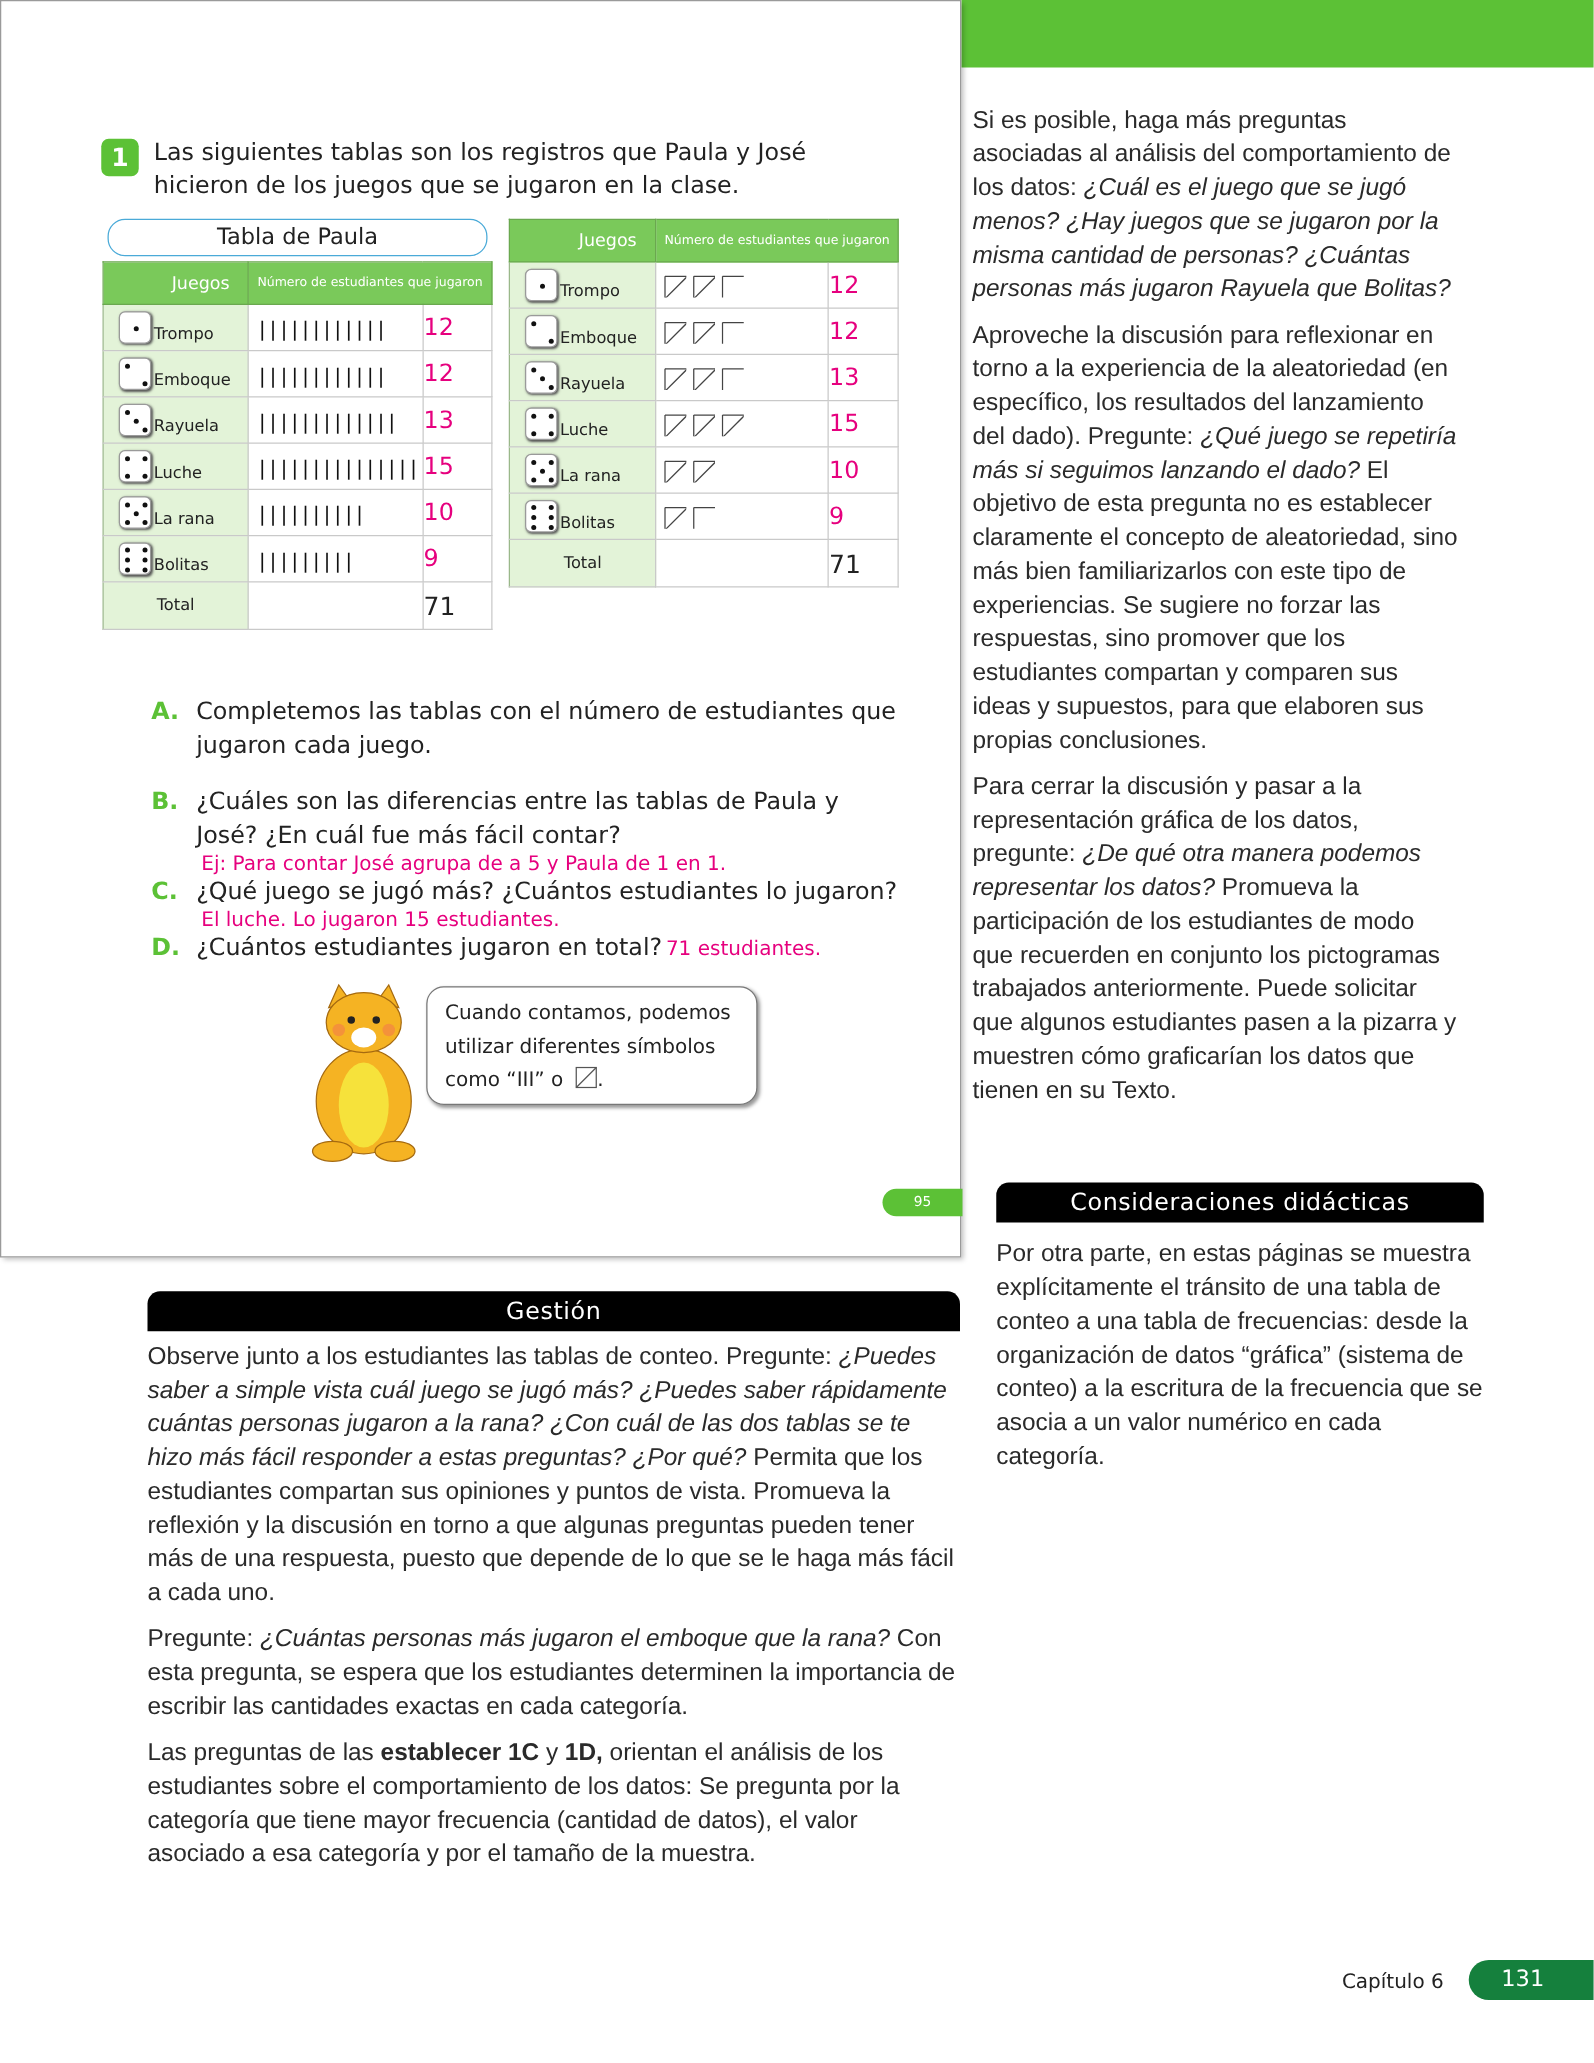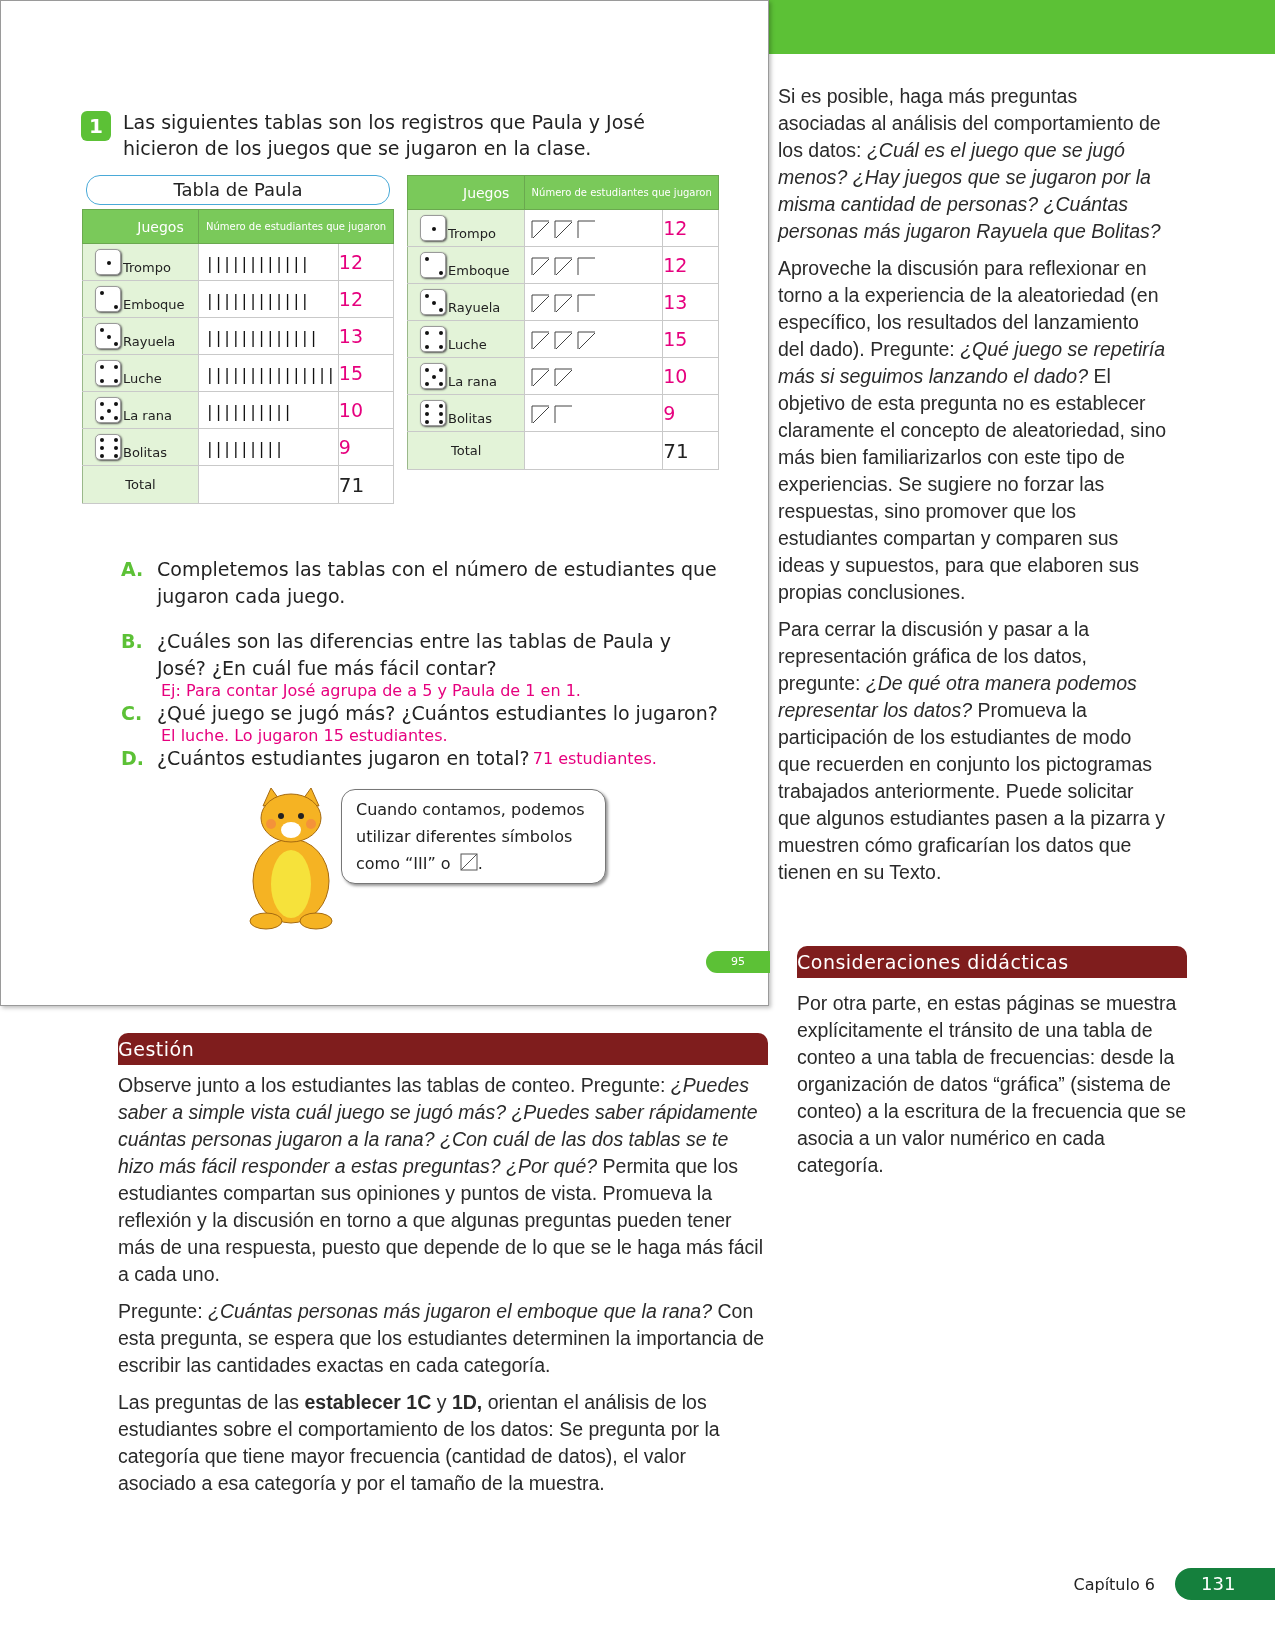--- a/index.html
+++ b/index.html
@@ -83,21 +83,21 @@
     background: #5cc136; border-radius: 12px 0 0 12px; color: #fff;
     font-size: 11px; text-align: center; line-height: 22px;
   }
 
   
   .guide { font-family: "Liberation Sans", sans-serif; color: #2a2a2a; font-size: 19.5px; line-height: 27px; }
   .guide p { margin-bottom: 10px; }
   .guide em { font-style: italic; }
   .right-col { position: absolute; left: 778px; top: 83px; width: 390px; }
   .section-bar {
-    background: #7f1d1d; color: #fff; text-align: left; font-size: 19px; height: 32px; line-height: 32px;
+    background: #000000; color: #fff; text-align: center; font-size: 19px; height: 32px; line-height: 32px;
     border-radius: 10px 10px 0 0; font-family: "DejaVu Sans", sans-serif; letter-spacing: 0.5px;
   }
   .right-bar { position: absolute; left: 797px; top: 946px; width: 390px; }
   .right-col2 { position: absolute; left: 797px; top: 990px; width: 390px; }
   .left-bar { position: absolute; left: 118px; top: 1033px; width: 650px; }
   .left-col { position: absolute; left: 118px; top: 1072px; width: 650px; }
 
   .footer { position: absolute; top: 1568px; right: 0; display: flex; align-items: center; }
   .footer .chap { font-size: 16px; color: #222; margin-right: 20px; font-family: "DejaVu Sans", sans-serif; }
   .footer .num {

